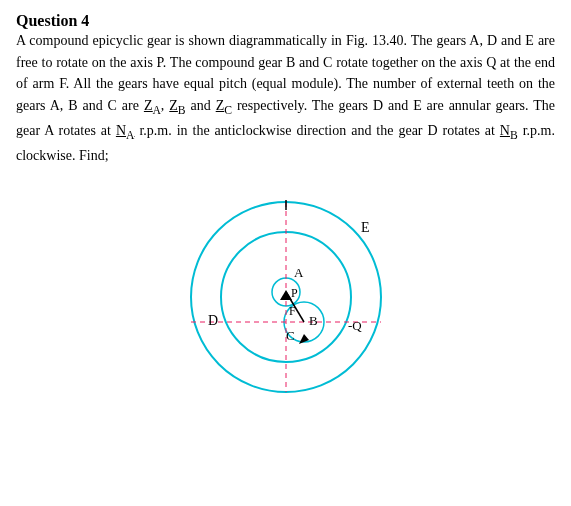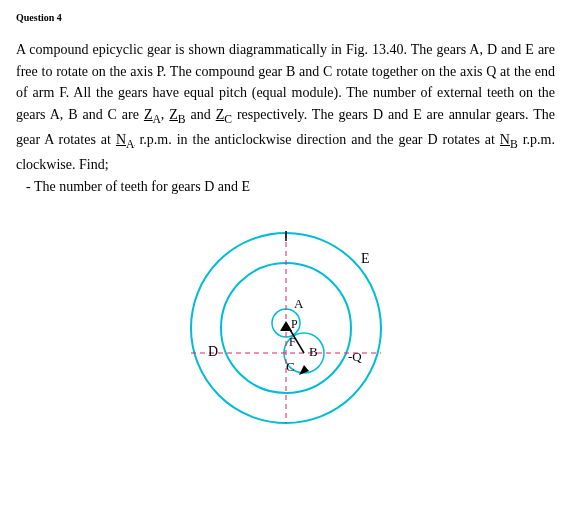--- a/index.html
+++ b/index.html
@@ -7,22 +7,22 @@
       width: 571px;
       min-height: 506px;
       background: #fff;
       font-family: 'Times New Roman', Times, serif;
       font-size: 14px;
       color: #000;
       padding: 12px 16px;
     }
     .question-title {
       font-weight: bold;
-      margin-bottom: 16px;
-      font-size: 10px;
+      margin-bottom: 0;
+      font-size: 16px;
     }
     .main-text {
       line-height: 1.55;
       text-align: justify;
     }
     .underline { text-decoration: underline; }
     .bullet-list {
       list-style: none;
       margin-left: 10px;
       margin-bottom: 8px;
@@ -53,21 +53,20 @@
 <div class="main-text">
   A compound epicyclic gear is shown diagrammatically in Fig. 13.40. The gears A, D and E
   are free to rotate on the axis P. The compound gear B and C rotate together on the axis Q at
   the end of arm F. All the gears have equal pitch (equal module). The number of external
   teeth on the gears A, B and C are <span class="underline">Z<sub>A</sub></span>, <span class="underline">Z<sub>B</sub></span> and <span class="underline">Z<sub>C</sub></span> respectively. The gears D and E are
   annular gears. The gear A rotates at <span class="underline">N<sub>A</sub></span> r.p.m. in the anticlockwise direction and the gear D
   rotates at <span class="underline">N<sub>B</sub></span> r.p.m. clockwise. Find;
 </div>
 
 <ul class="bullet-list">
-  <li>The number of teeth for gears D and E</li>
 </ul>
 
 <div class="diagram-area">
   <svg class="diagram-svg" viewBox="0 0 260 220" xmlns="http://www.w3.org/2000/svg">
 
     <circle cx="130" cy="115" r="95" fill="none" stroke="#00bcd4" stroke-width="2"></circle>
 
     <circle cx="130" cy="115" r="65" fill="none" stroke="#00bcd4" stroke-width="2"></circle>
 
     <circle cx="148" cy="140" r="20" fill="none" stroke="#00bcd4" stroke-width="1.5"></circle>

